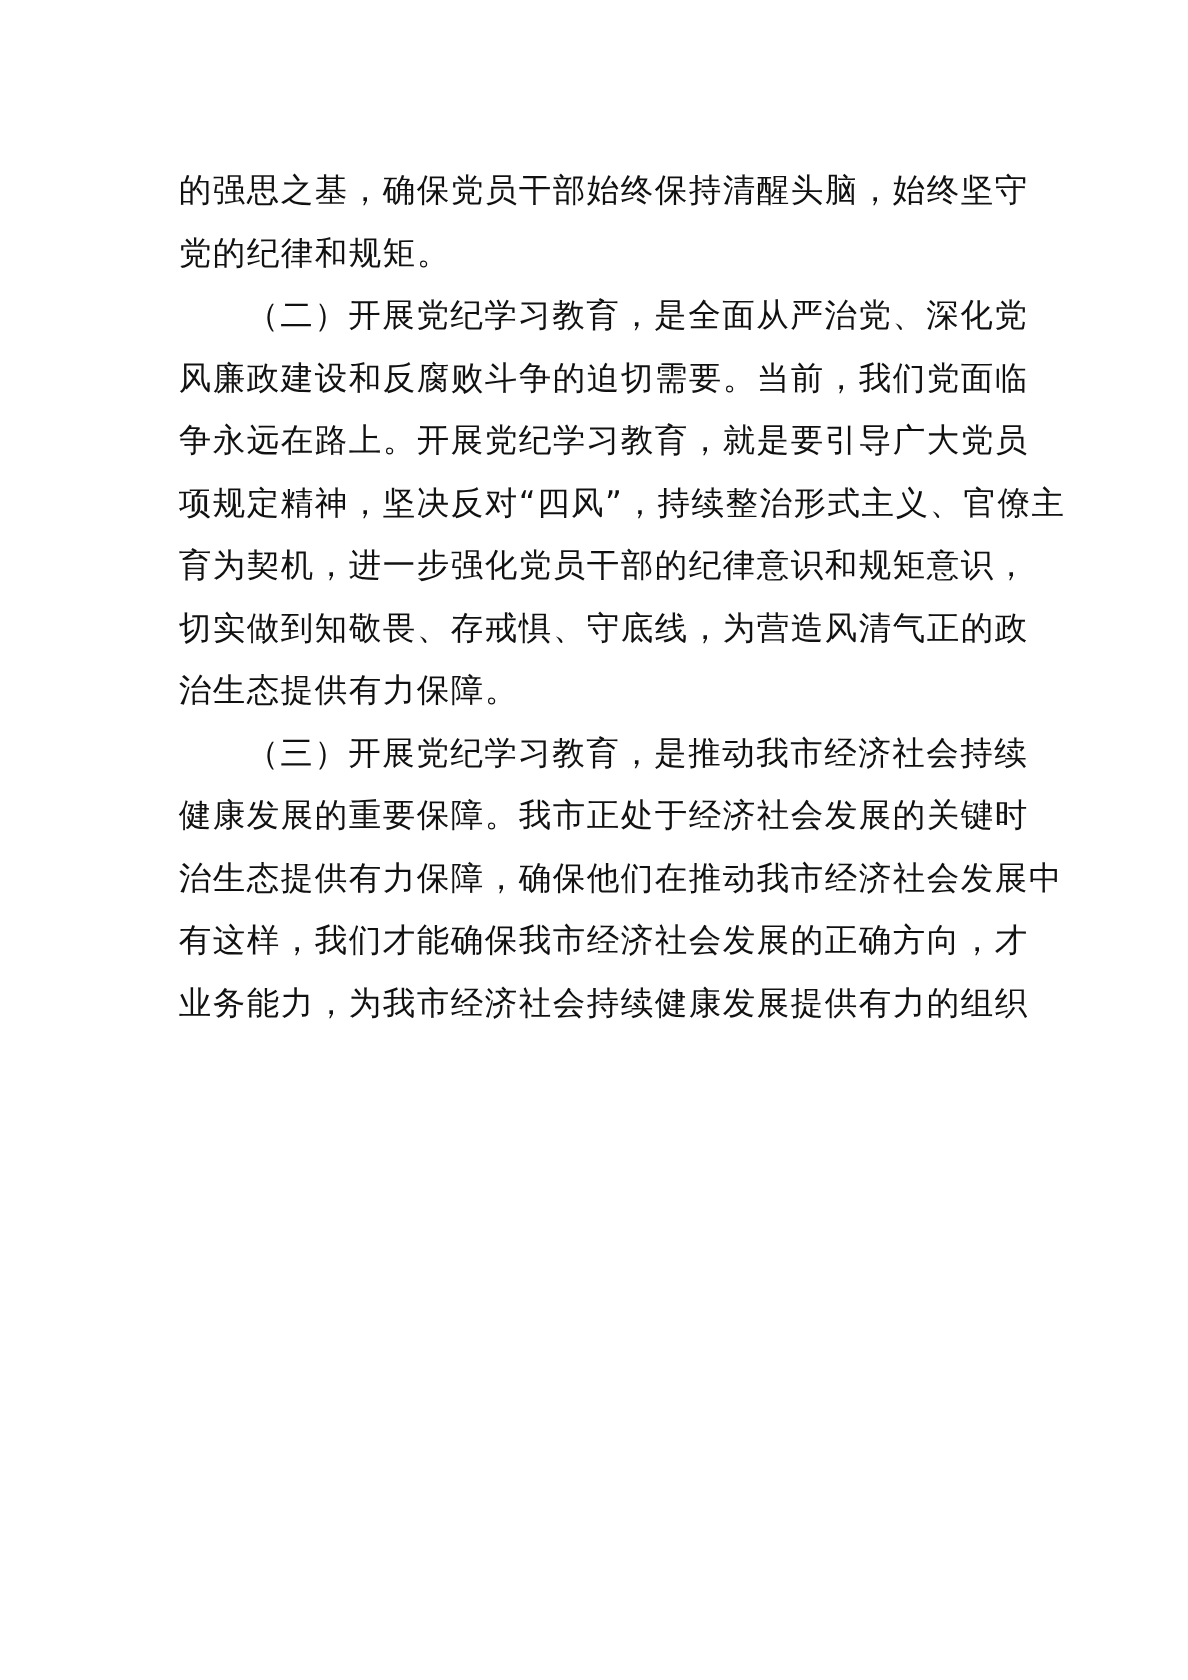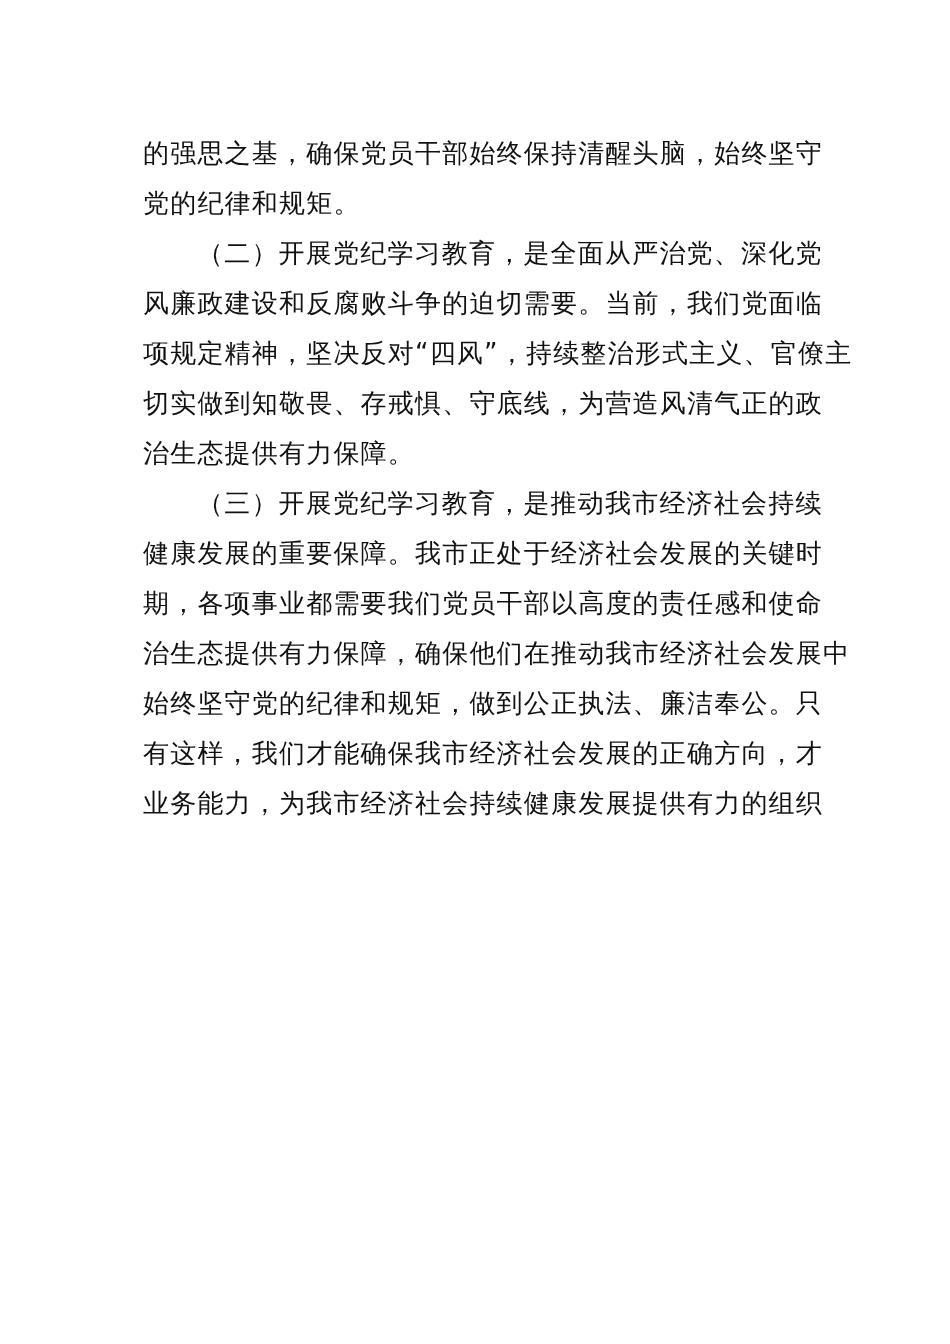--- a/index.html
+++ b/index.html
@@ -47,24 +47,24 @@
   </style>
 </head>
 <body>
 
 <div class="page">
   <div class="text-block">
     <div class="line">的强思之基，确保党员干部始终保持清醒头脑，始终坚守</div>
     <div class="line last">党的纪律和规矩。</div>
     <div class="line indent">（二）开展党纪学习教育，是全面从严治党、深化党</div>
     <div class="line">风廉政建设和反腐败斗争的迫切需要。当前，我们党面临</div>
+    <div class="line">争永远在路上。开展党纪学习教育，就是要引导广大党员</div>
     <div class="line">项规定精神，坚决反对“四风”，持续整治形式主义、官僚主</div>
+    <div class="line">育为契机，进一步强化党员干部的纪律意识和规矩意识，</div>
     <div class="line">切实做到知敬畏、存戒惧、守底线，为营造风清气正的政</div>
     <div class="line last">治生态提供有力保障。</div>
     <div class="line indent">（三）开展党纪学习教育，是推动我市经济社会持续</div>
     <div class="line">健康发展的重要保障。我市正处于经济社会发展的关键时</div>
-    <div class="line">期，各项事业都需要我们党员干部以高度的责任感和使命</div>
     <div class="line">治生态提供有力保障，确保他们在推动我市经济社会发展中</div>
-    <div class="line">始终坚守党的纪律和规矩，做到公正执法、廉洁奉公。只</div>
     <div class="line">有这样，我们才能确保我市经济社会发展的正确方向，才</div>
     <div class="line">业务能力，为我市经济社会持续健康发展提供有力的组织</div>
   </div>
 </div>
 
 </body></html>

